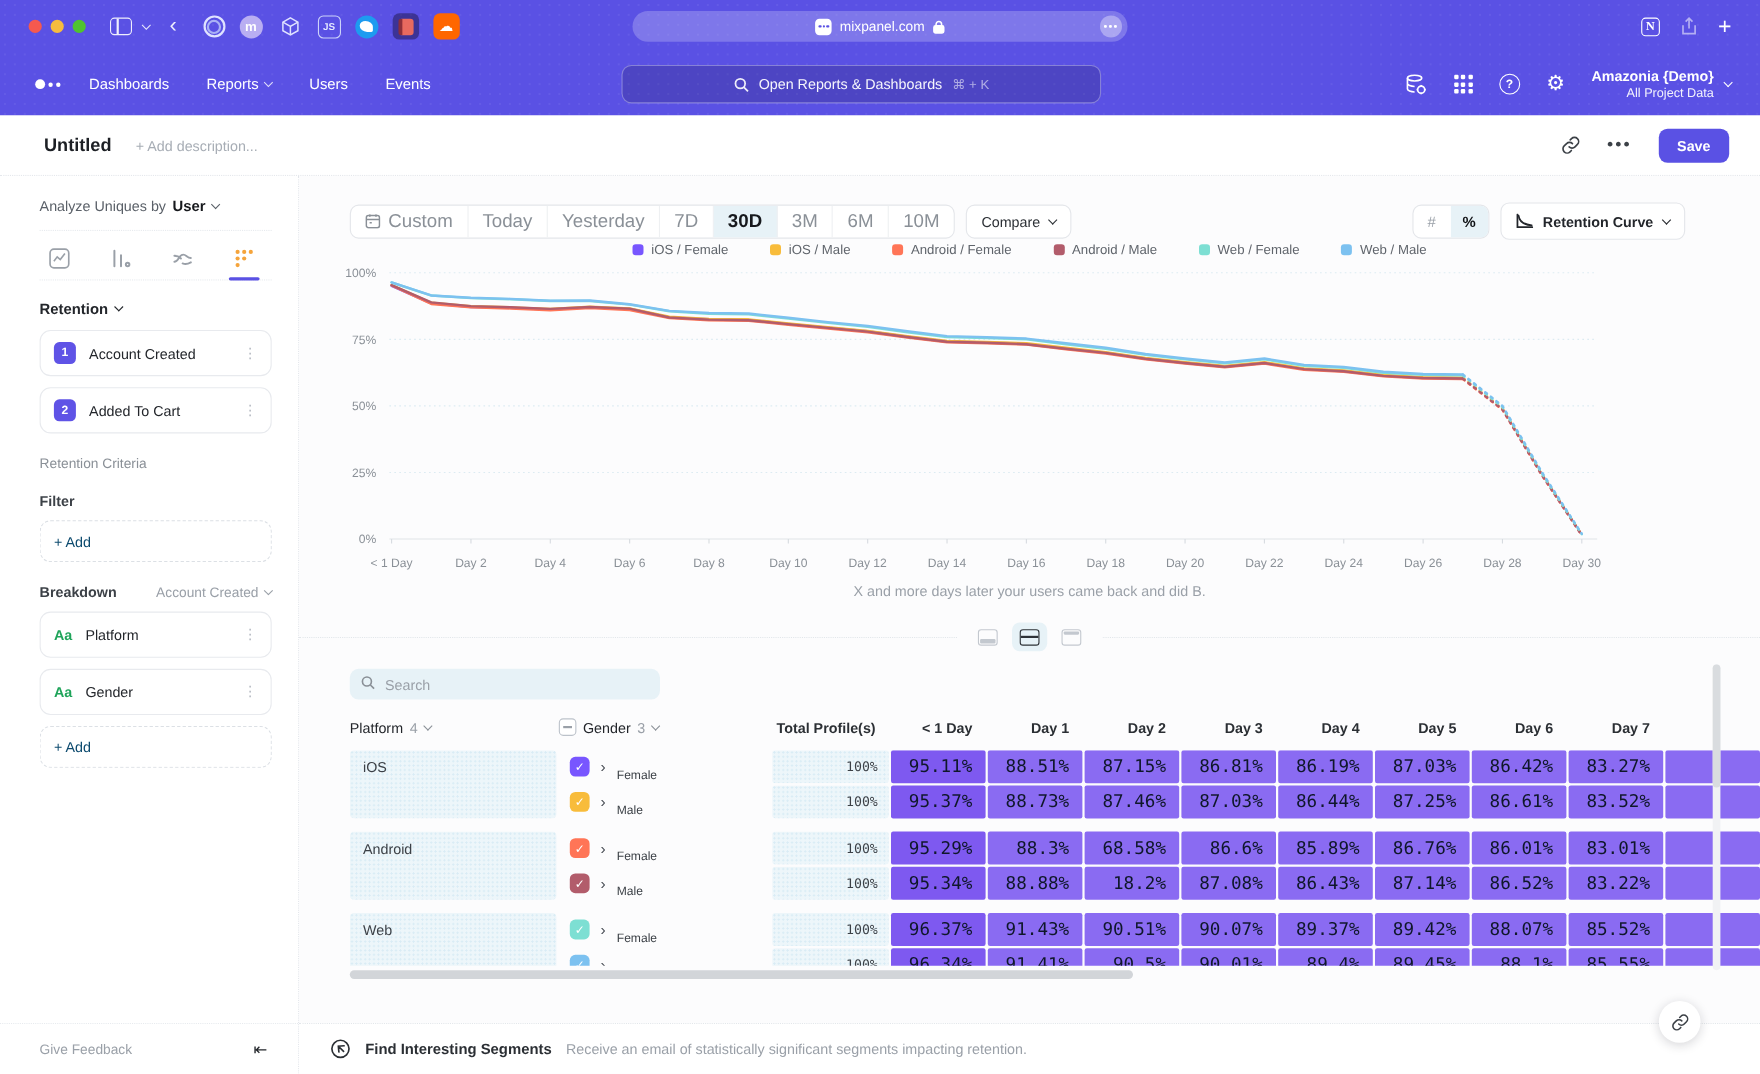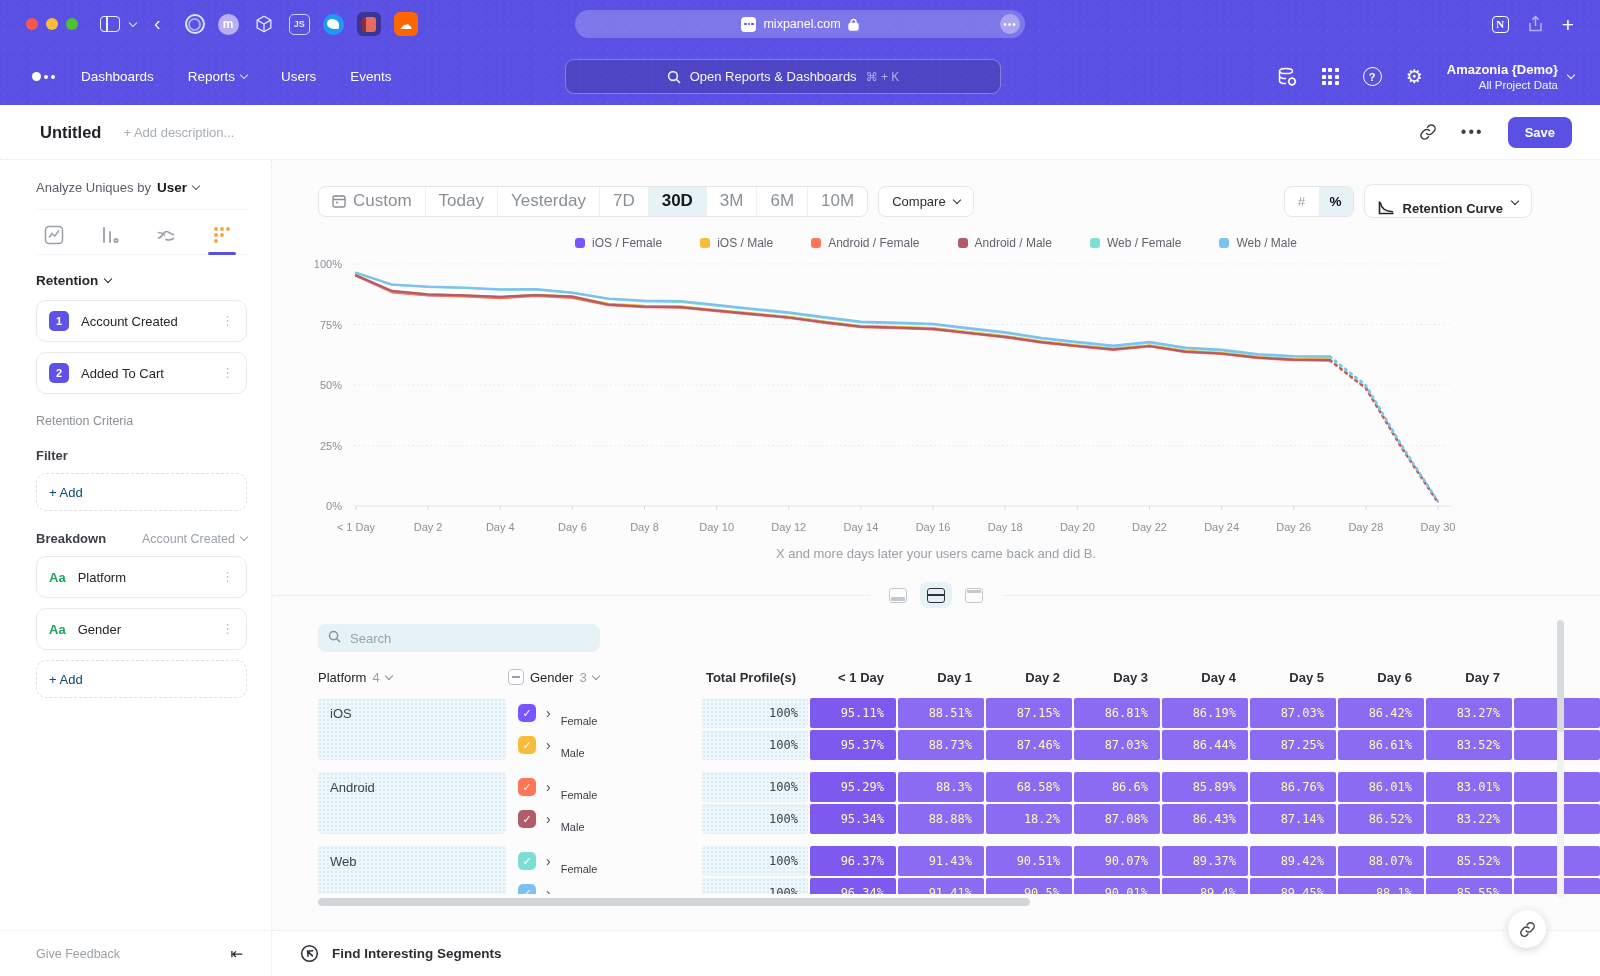--- a/index.html
+++ b/index.html
@@ -93,23 +93,23 @@
   .toolbar { display:flex; align-items:center; padding:24px 68px 0 46px; }
   .seg { display:flex; border:1px solid #e4e6ea; border-radius:8px; background:#fff; overflow:hidden; height:31px; }
   .seg-cell { display:flex; align-items:center; gap:7px; padding:0 13px; font-size:17px; color:#8a9097; border-right:1px solid #eef0f2; }
   .seg-cell:last-child { border-right:none; }
   .seg-cell.active { background:#e7f2f7; color:#17191d; font-weight:bold; }
   .compare-btn { margin-left:10px; height:31px; border:1px solid #e4e6ea; border-radius:8px; background:#fff; display:flex; align-items:center; gap:8px; padding:0 13px; font-size:13px; color:#2b2f34; }
   .tb-right { margin-left:auto; display:flex; align-items:center; gap:10px; }
   .toggle2 { display:flex; border:1px solid #e4e6ea; border-radius:8px; overflow:hidden; height:31px; background:#fff; }
   .toggle2 .t { width:34px; display:flex; align-items:center; justify-content:center; font-size:13.5px; color:#9aa0a8; }
   .toggle2 .t.active { background:#e7f2f7; color:#101215; font-weight:bold; }
-  .view-btn { height:31px; border:1px solid #e4e6ea; border-radius:8px; background:#fff; display:flex; align-items:flex-start; gap:9px; padding:16px 13px; font-size:13px; color:#23262b; font-weight:600; }
-
-  .legend { display:flex; justify-content:center; gap:38px; margin-top:16px; height:18px; align-items:center; }
+  .view-btn { height:31px; border:1px solid #e4e6ea; border-radius:8px; background:#fff; display:flex; align-items:center; gap:9px; padding:16px 13px; font-size:13px; color:#23262b; font-weight:600; }
+
+  .legend { display:flex; justify-content:center; gap:38px; margin-top:0; height:18px; align-items:center; }
   .lg-item { display:flex; align-items:center; gap:7px; font-size:12px; color:#5f646b; }
   .lg-sw { width:10px; height:10px; border-radius:3px; }
 
   .chart-wrap { margin-top:2px; }
   .caption { text-align:center; font-size:13px; color:#9aa0a8; margin-top:2px; height:20px; }
 
   .toggle-row { position:relative; margin-top:16px; height:26px; display:flex; justify-content:center; }
   .toggle-row::before { content:""; position:absolute; top:13px; left:0; right:0; border-top:1px dotted #e2e6ea; }
   .lay-group { position:relative; background:#fcfcfd; display:flex; gap:6px; padding:0 12px; z-index:1; }
   .lay-btn { width:32px; height:26px; border-radius:7px; display:flex; align-items:center; justify-content:center; }
@@ -133,21 +133,21 @@
   .th .ind-cb { width:16px; height:16px; border:1.5px solid #bcc2ca; border-radius:4px; background:#fff; display:flex; align-items:center; justify-content:center; }
   .th .ind-cb::before { content:""; width:8px; height:1.8px; background:#9aa0a8; }
   .tbody { margin-top:8px; height:196px; overflow:hidden; }
   .t-group { margin-bottom:12px; grid-row-gap:2px; }
   .gcell { background-color:#edf6fa; background-image:radial-gradient(#d9ecf5 1px,transparent 1px); background-size:4px 4px; border-radius:4px; font-size:13px; color:#3c4147; padding:8px 0 0 12px; }
   .grow-cell { height:30px; display:flex; align-items:center; padding:0 0 0 10px; gap:8px; }
   .cb { width:18px; height:18px; border-radius:5px; color:#fff; font-size:11px; display:flex; align-items:center; justify-content:center; }
   .rchev { color:#4a4f56; font-size:14px; margin:0 2px; }
   .gname { font-size:11px; color:#3c4147;margin-top:16px; }
   .totcell { background-color:#edf6fa; background-image:radial-gradient(#d9ecf5 1px,transparent 1px); background-size:4px 4px; border-radius:3px; height:30px; display:flex; align-items:center; justify-content:flex-end; padding-right:10px; font-family:"DejaVu Sans Mono",monospace; font-size:12px; color:#3c4147; }
-  .vcell { background:#8a6bf2; border-radius:2px; height:30px; line-height:30px; text-align:right; padding-right:12px; font-family:"DejaVu Sans Mono",monospace; font-size:12px; color:#fef9c3; }
+  .vcell { background:#8a6bf2; border-radius:2px; height:30px; line-height:30px; text-align:right; padding-right:12px; font-family:"DejaVu Sans Mono",monospace; font-size:16px; color:#0f172a; }
   .vcell.first { background:#7e59f0; }
   .hscroll { margin-top:4px; width:712px; height:8px; border-radius:4px; background:#d2d5d9; }
   .vscroll { position:absolute; right:36px; top:12px; width:7px; height:278px; border-radius:4px; background:#f1f2f4; }
   .vscroll i { display:block; width:7px; height:112px; border-radius:4px; background:#d9dcdf; }
 
   .footer-bar { height:46px; border-top:1px dotted #e2e6ea; display:flex; align-items:center; gap:13px; padding:0 28px; background:#fff; }
   .fi-title { font-size:13.5px; font-weight:bold; color:#2b2f34; }
   .fi-desc { font-size:13px; color:#9aa0a8; }
   .float-link { position:absolute; right:54px; bottom:28px; width:38px; height:38px; border-radius:50%; background:#fff; box-shadow:0 2px 10px rgba(20,24,40,.18); display:flex; align-items:center; justify-content:center; color:#3c4147; z-index:5; }
   svg.icon { display:block; }
@@ -654,20 +654,21 @@
           <i></i>
         </div>
     </div>
 
     <div class="footer-bar">
       <svg class="icon" width="19" height="19" viewBox="0 0 20 20" fill="none" stroke="#2b2f34" stroke-width="1.6" stroke-linecap="round">
           <circle cx="10" cy="10" r="8.2"></circle>
           <path d="M13.5 7l-5.5.5.5 5.5M8 7.5l5 5"></path>
         </svg>
       <span class="fi-title">Find Interesting Segments</span>
+      <span class="fi-desc">Receive an email of statistically significant segments impacting retention.</span>
     </div>
 
     <div class="float-link">
       <svg class="icon" width="17" height="17" viewBox="0 0 24 24" fill="none" stroke="#3c4147" stroke-width="2" stroke-linecap="round">
           <path d="M10 14a5 5 0 0 0 7.1 0l2.9-2.9a5 5 0 0 0-7.1-7.1l-1.6 1.6"></path>
           <path d="M14 10a5 5 0 0 0-7.1 0L4 12.9A5 5 0 0 0 11.1 20l1.6-1.6"></path>
         </svg>
     </div>
   </main>
 </div>

